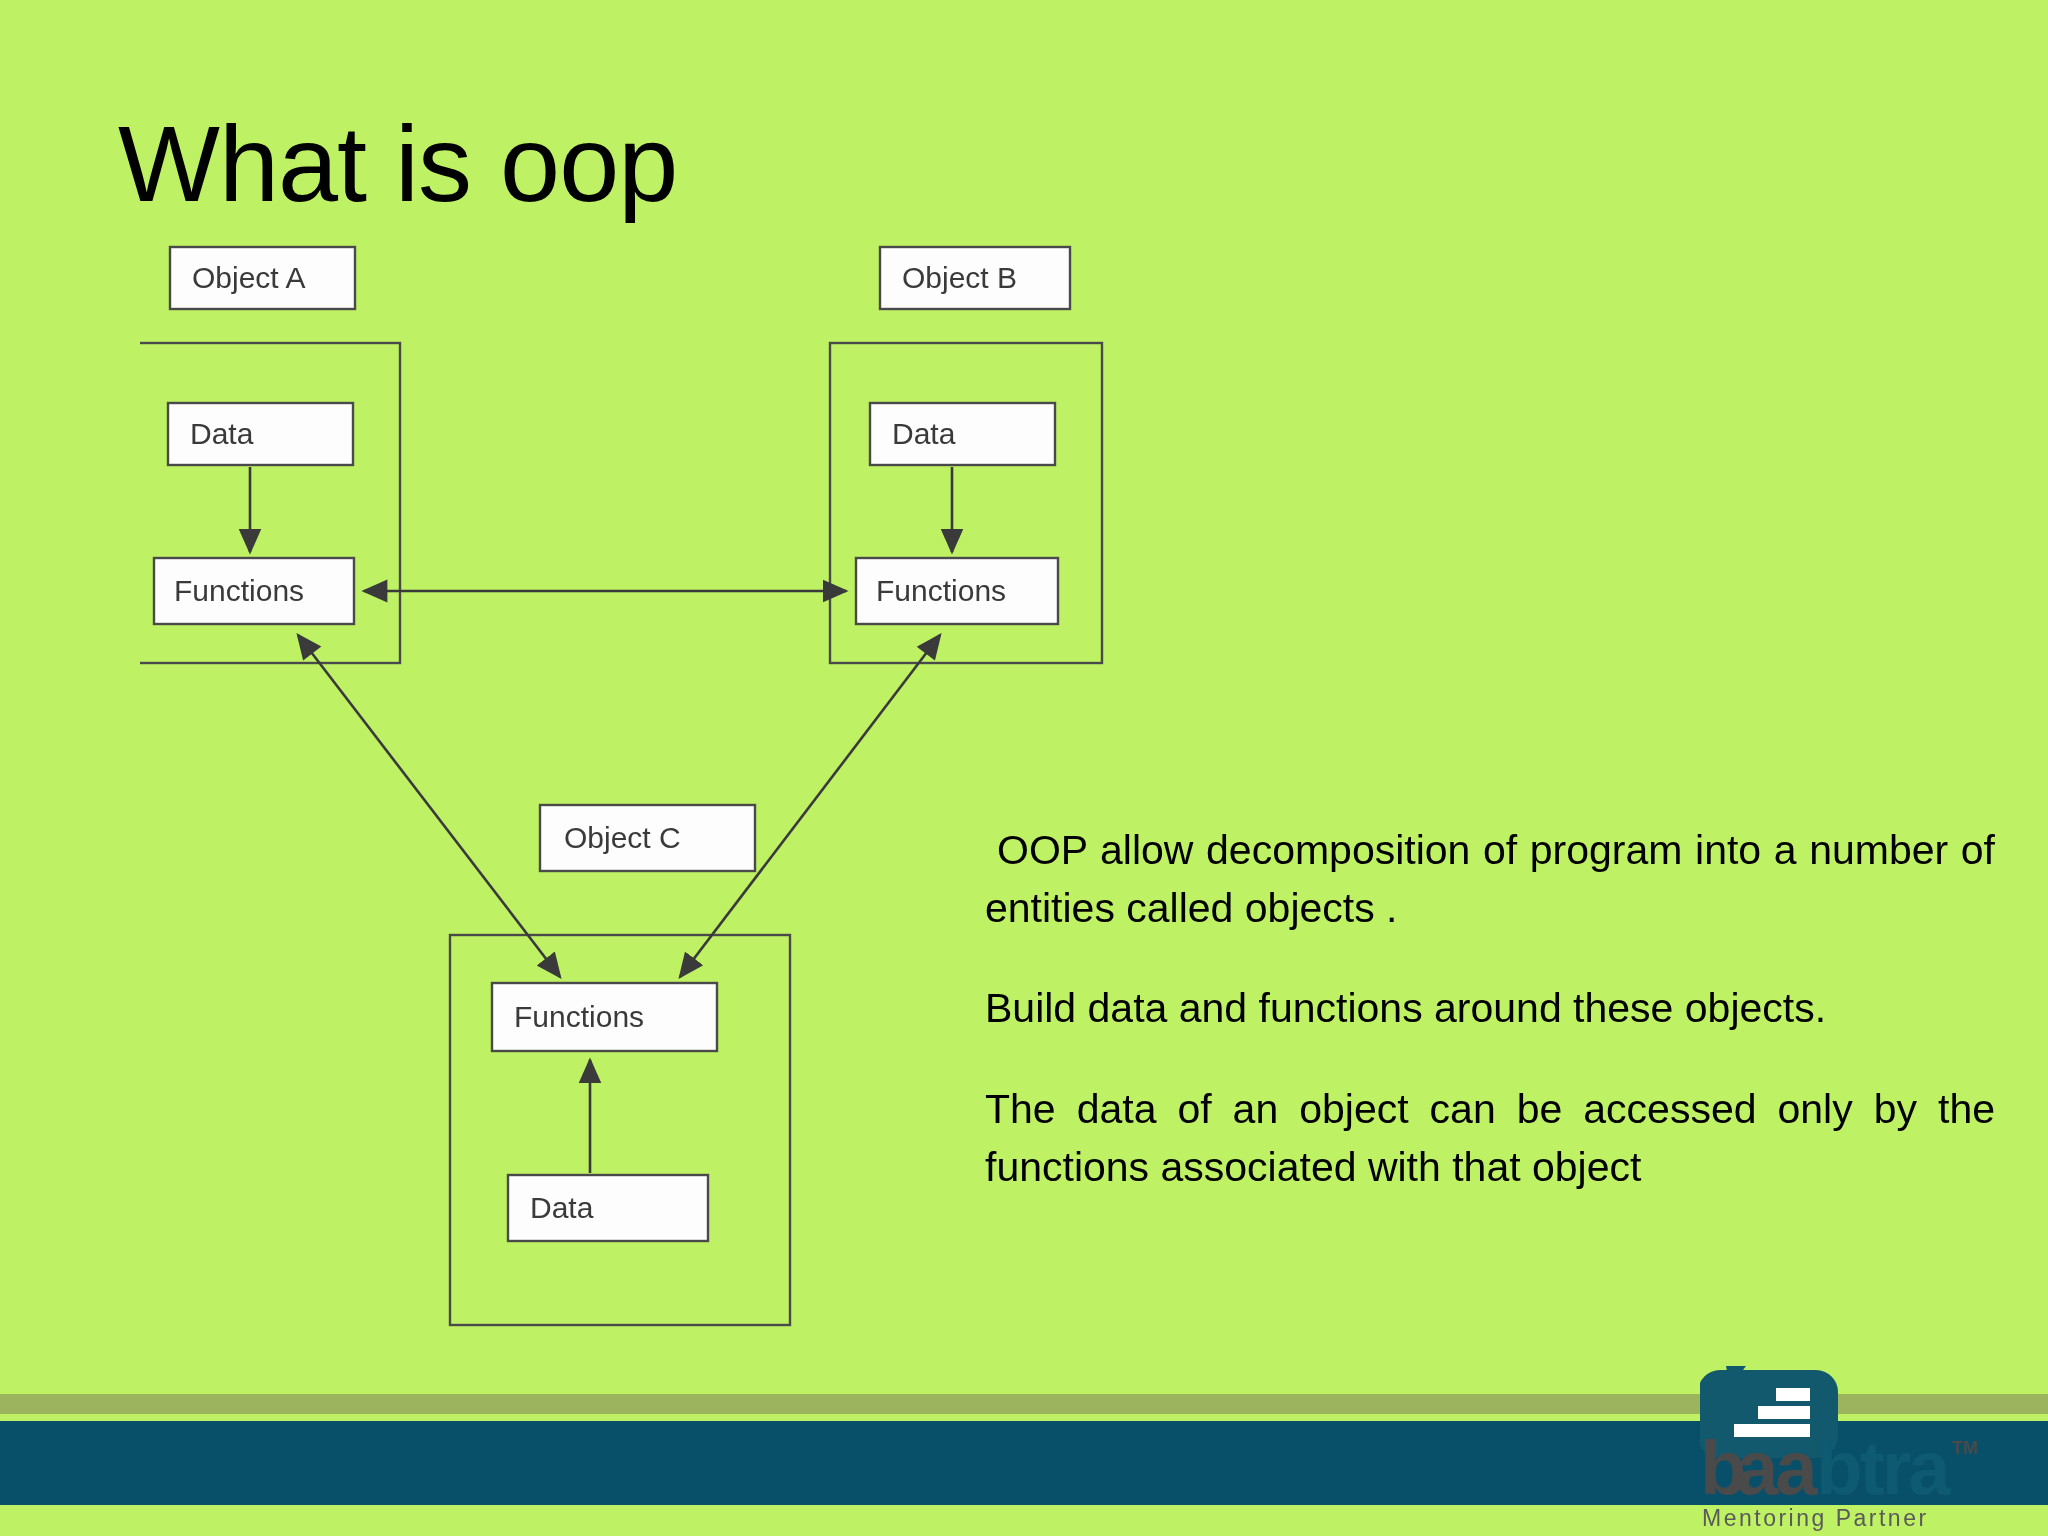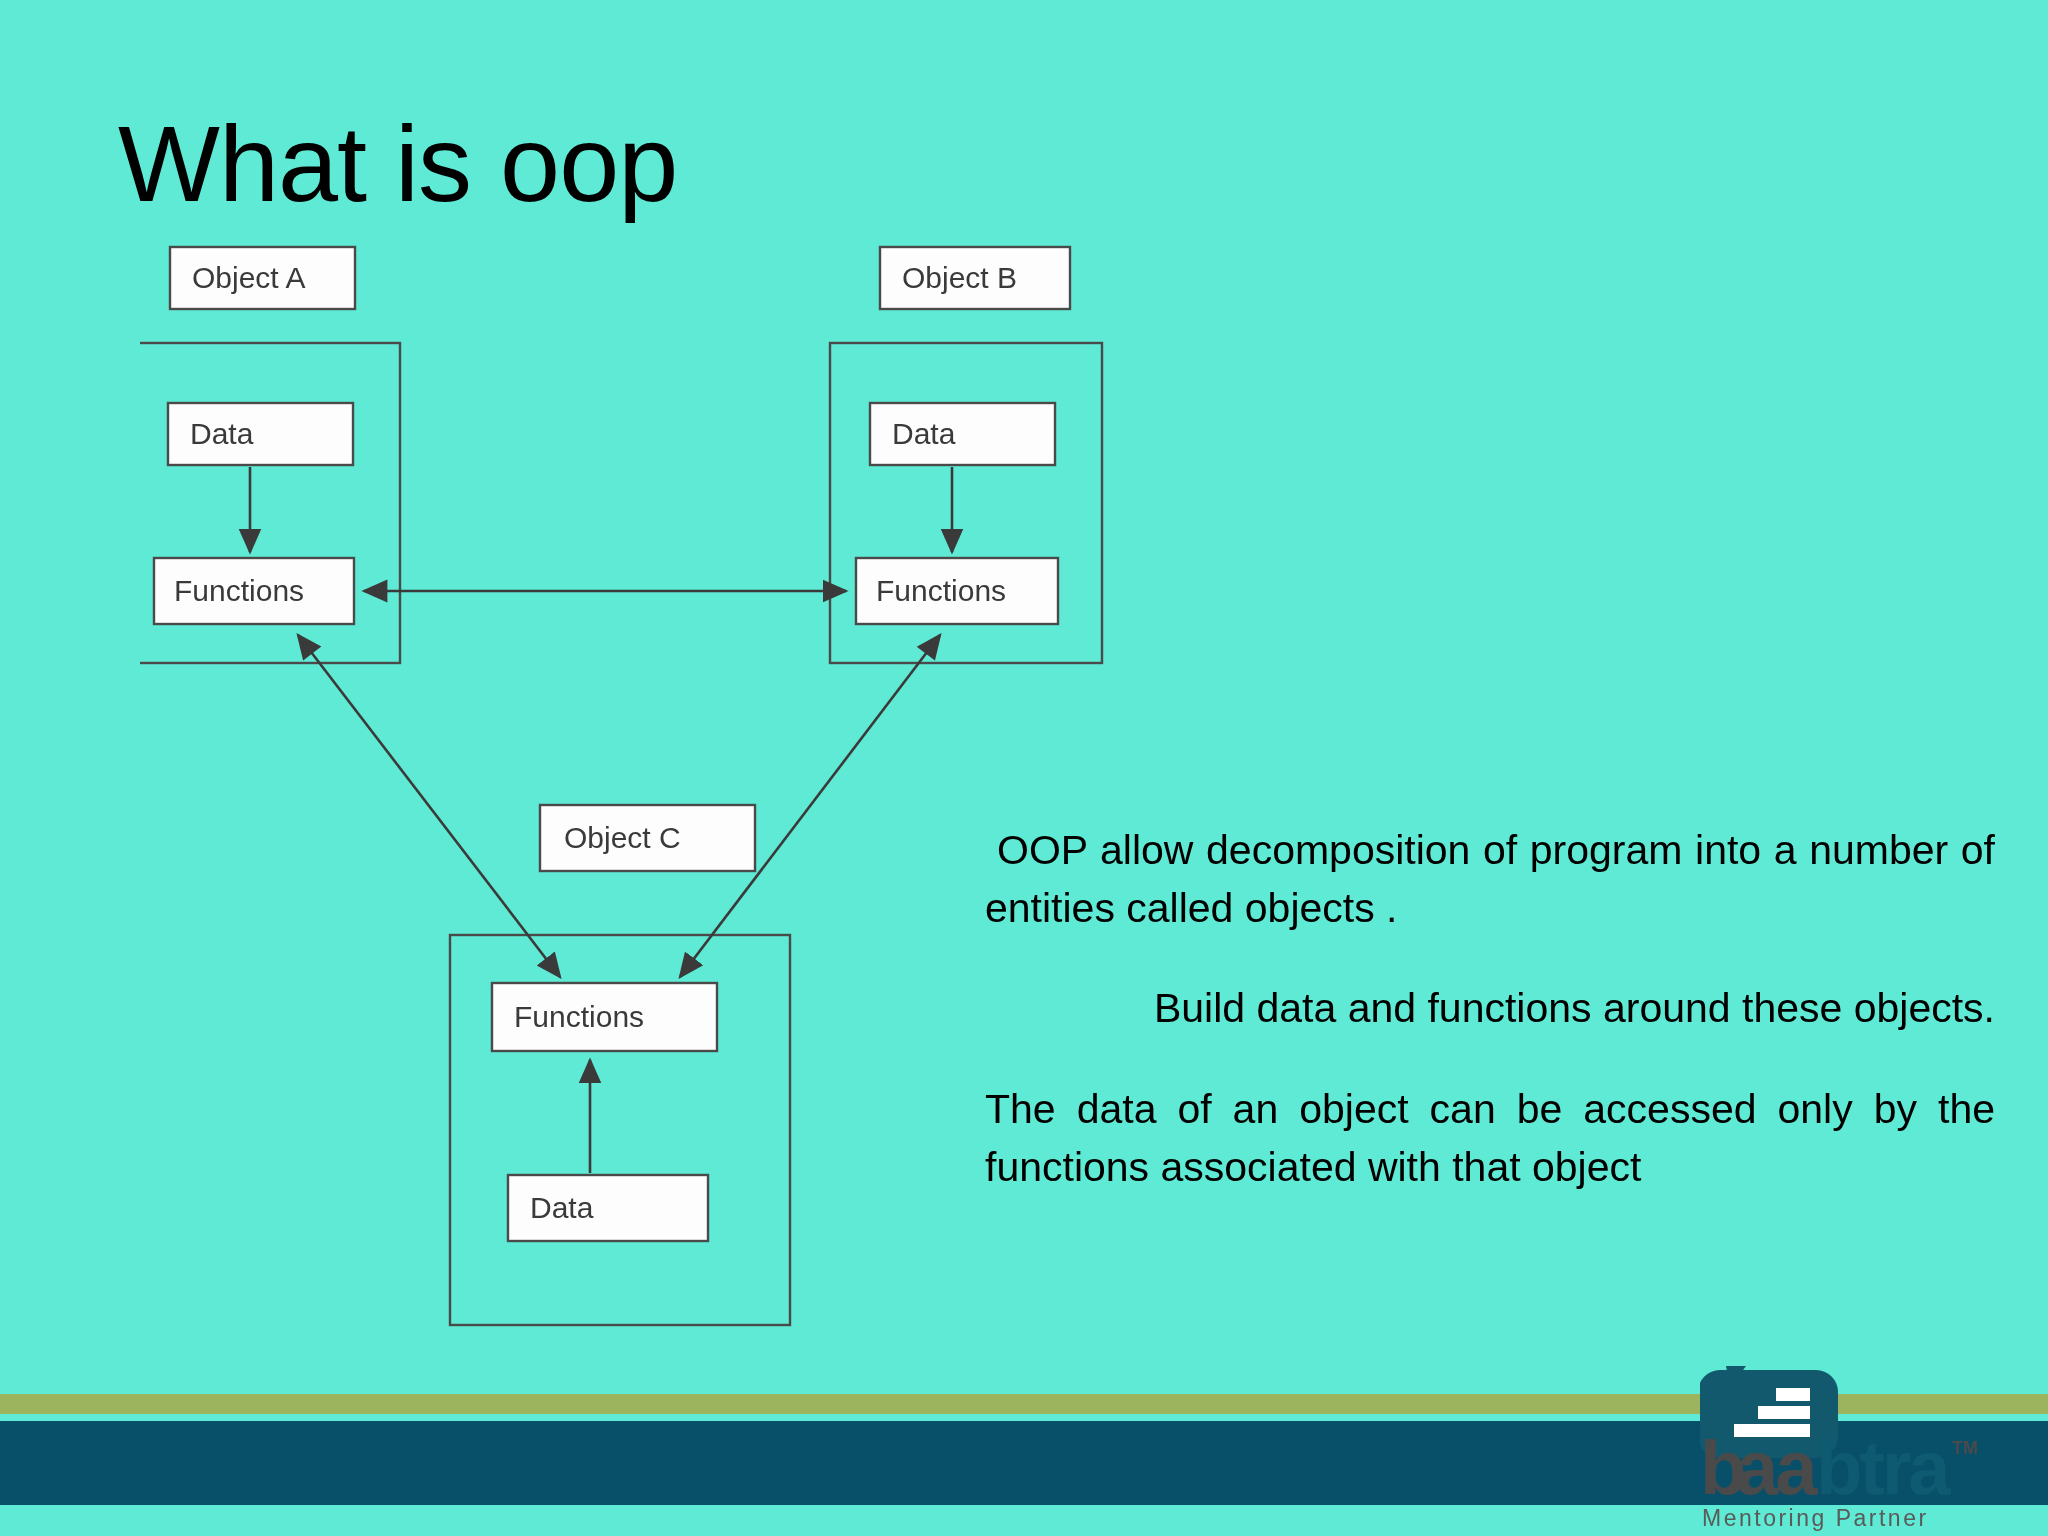--- a/index.html
+++ b/index.html
@@ -12,21 +12,21 @@
     height: 1536px;
     position: relative;
     overflow: hidden;
     font-family: "Liberation Sans", sans-serif;
     color: #000000;
   }
 
   .slide {
     position: absolute;
     inset: 0;
-    background: #5eead4;
+    background: #bef264;
   }
 
   
   .slide-title {
     position: absolute;
     left: 118px;
     top: 110px;
     font-size: 108px;
     line-height: 1.0;
     font-weight: 400;
@@ -61,21 +61,20 @@
     left: 985px;
     top: 805px;
     width: 1010px;
     margin-top: 16px;
   }
   .body-para {
     font-size: 41px;
     line-height: 1.42;
     color: #000000;
     margin: 0 0 42px 0;
-    text-align: right;
   }
   .body-para.justify {
     text-align: justify;
     text-align-last: left;
   }
   .body-para.indent {
     text-indent: 12px;
   }
 
   

